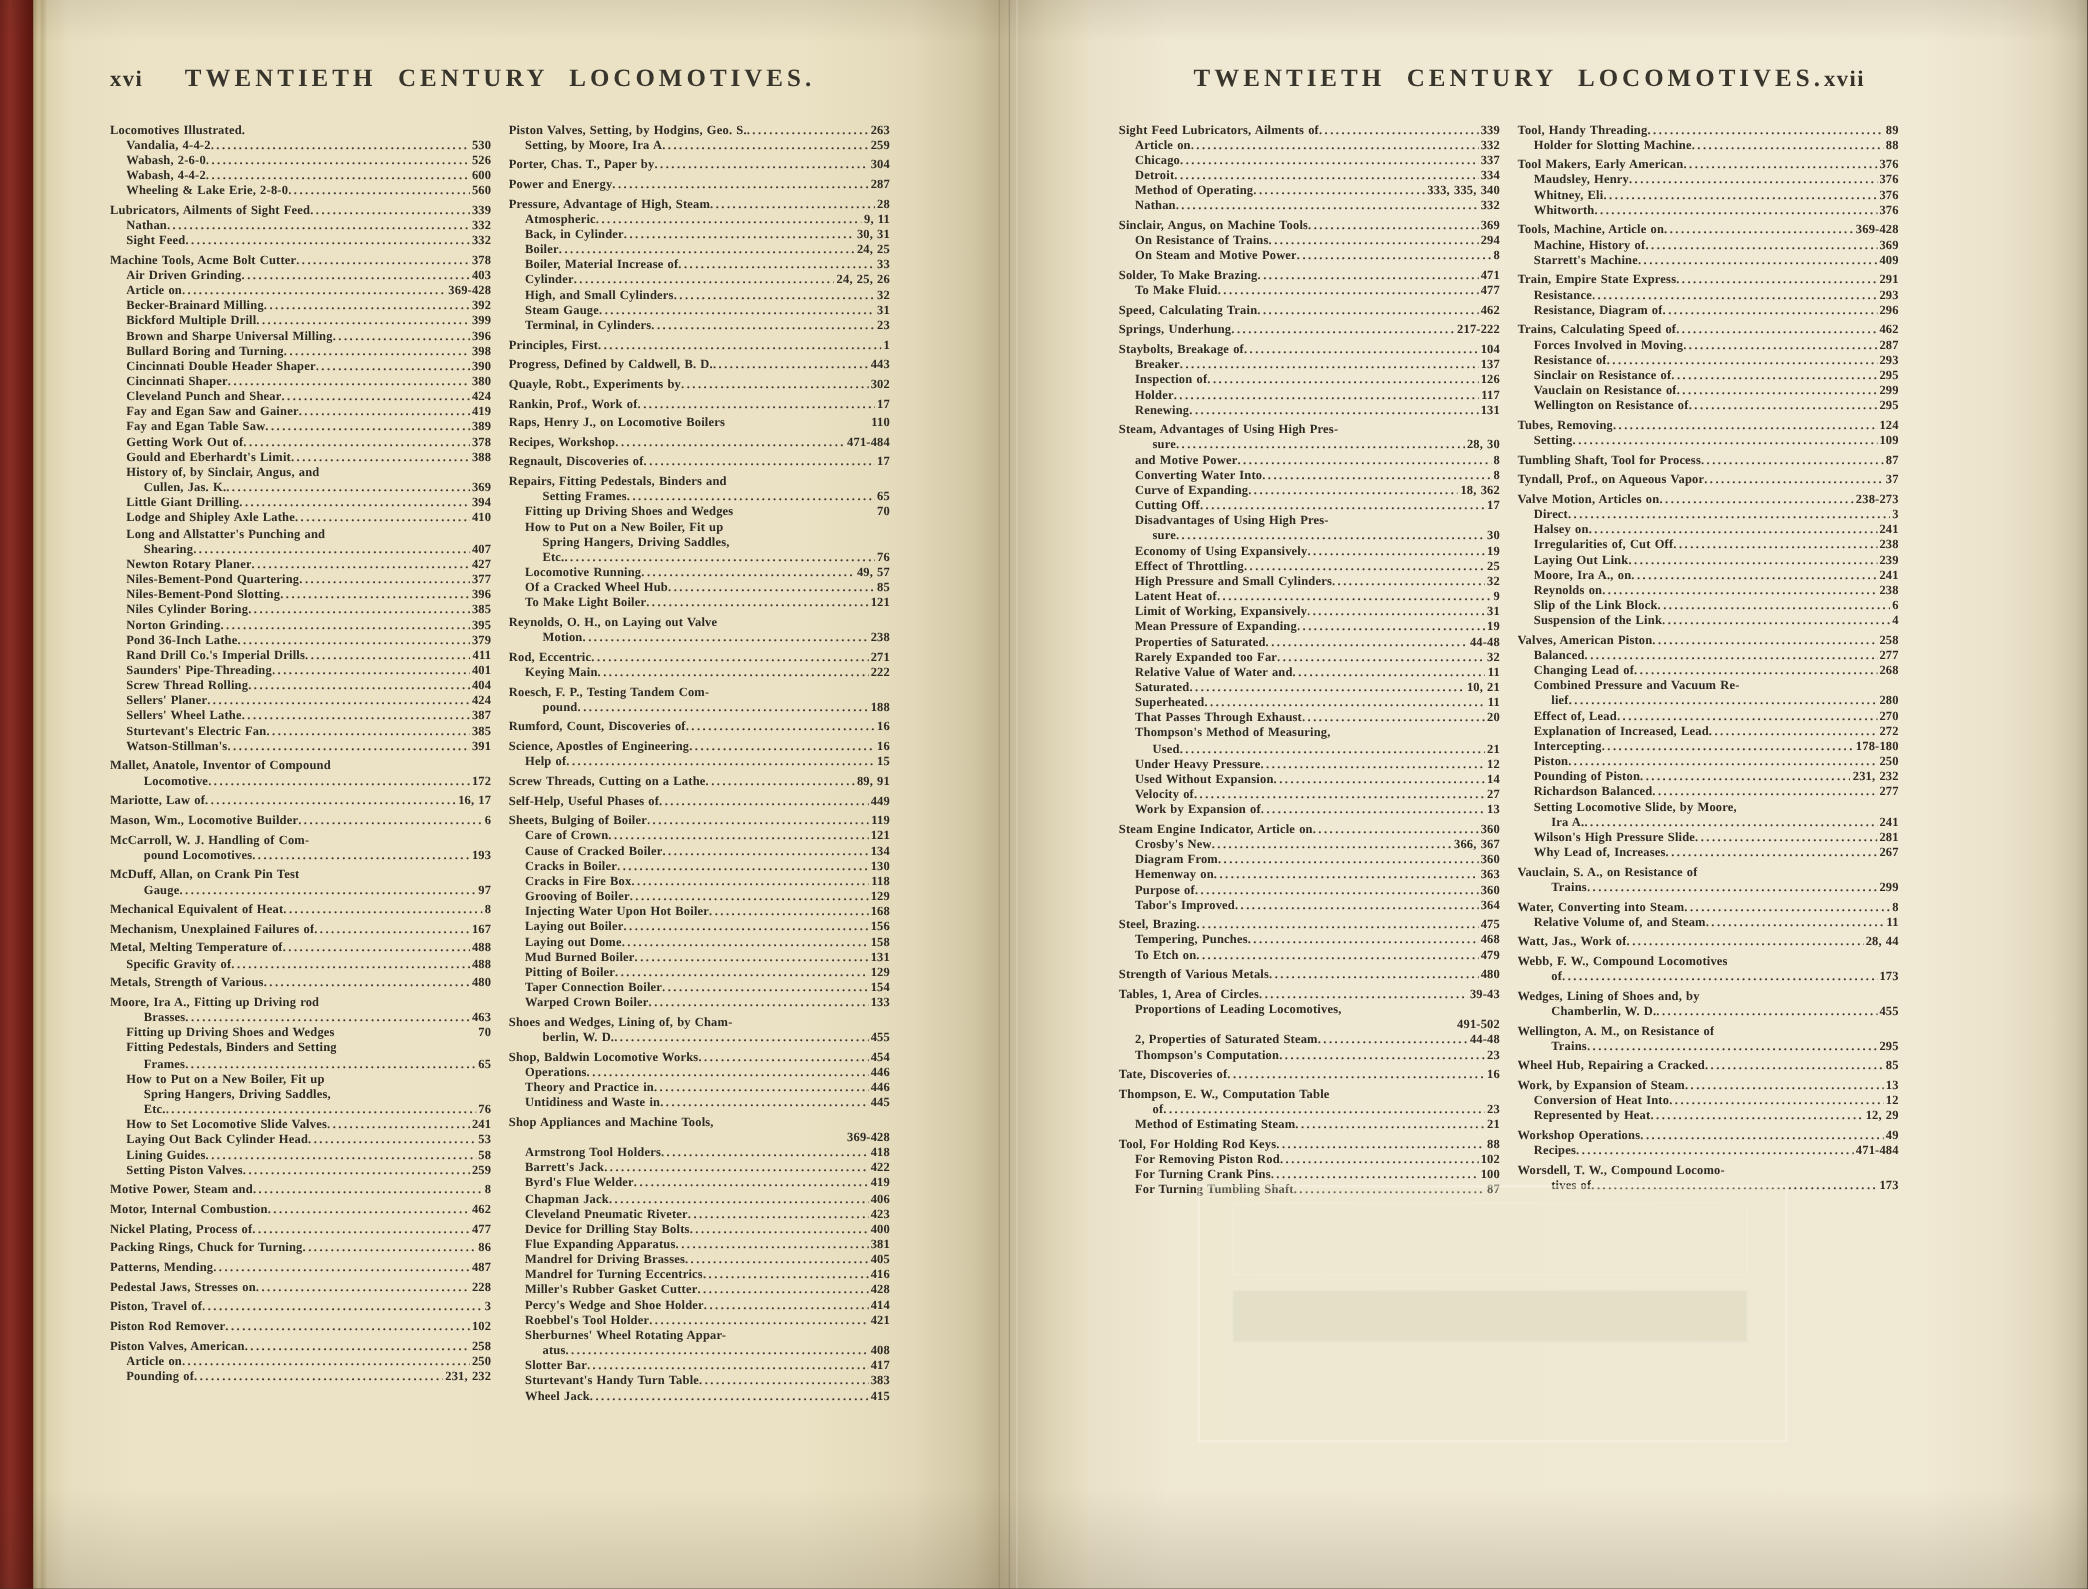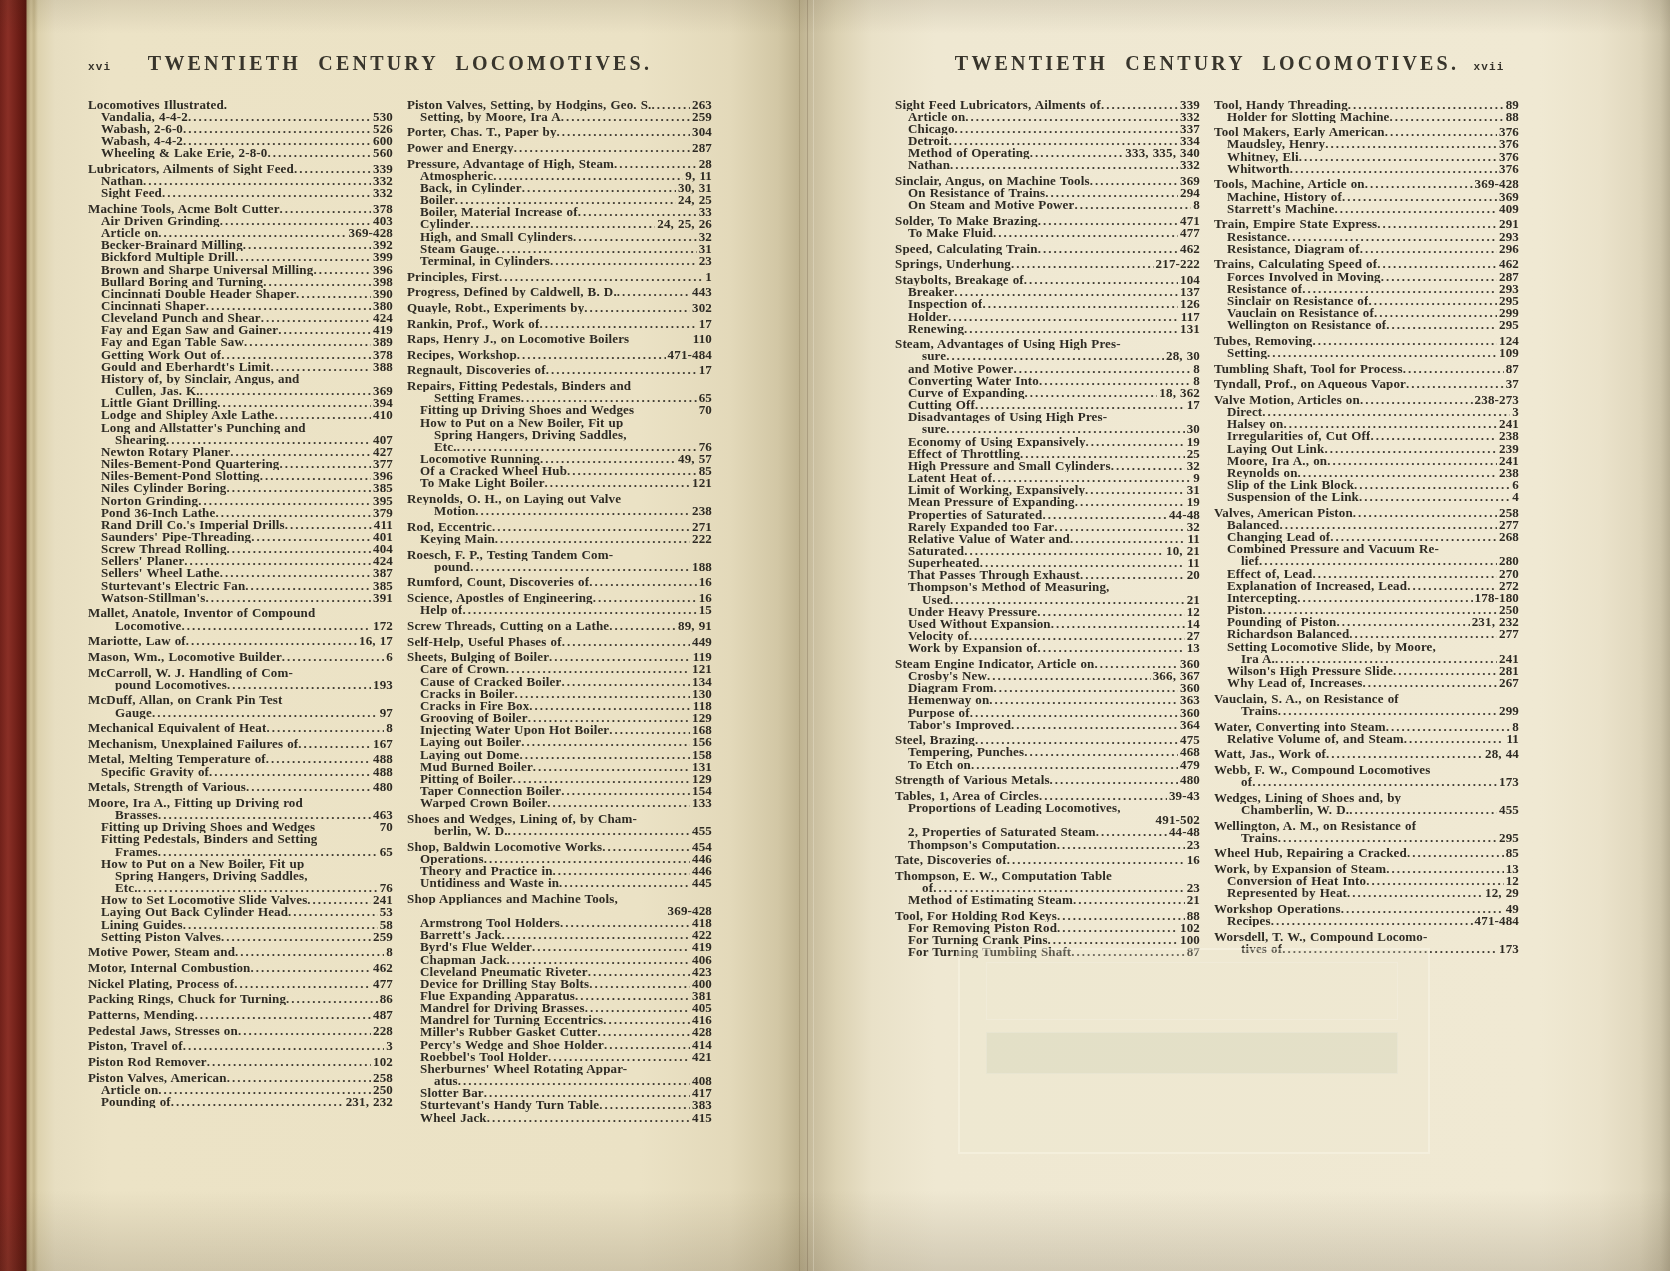--- a/index.html
+++ b/index.html
@@ -17,25 +17,25 @@
         #e9e1c8 872px, #efe8d2 935px, #f0e9d3 1540px, #ebe3cb 1600px,
         #e0d7bd 1640px, #cfc6ab 1660px, #b9b095 1670px);
   }
   .gutter-line{position:absolute;top:0;height:100%;width:1px;background:rgba(80,60,40,.16);}
   .gl-a{left:799px;} .gl-b{left:807px;background:rgba(80,60,40,.22);} .gl-c{left:813px;background:rgba(255,252,240,.25);}
   .cover-strip{position:absolute;left:0;top:0;width:26px;height:100%;}
   .page{position:absolute;top:0;height:100%;box-sizing:border-box;padding-top:52px;}
   .page-left{left:26px;width:774px;padding-left:62px;}
   .page-right{left:814px;width:856px;padding-left:81px;}
   .page-head{display:flex;align-items:baseline;width:624px;height:24px;}
-  .folio{width:72px;font-size:11px;font-weight:700;letter-spacing:1.2px;color:#35322a;font-family:Liberation Mono, monospace;}
-  .folio.right{text-align:center;}
+  .folio{width:72px;font-size:18px;font-weight:700;letter-spacing:1.2px;color:#35322a;}
+  .folio.right{text-align:left;}
   .head-title{flex:1;text-align:center;font-size:20px;font-weight:700;letter-spacing:3.2px;word-spacing:9px;color:#38352c;white-space:nowrap;}
   .cols{display:flex;gap:14px;margin-top:19px;width:624px;}
-  .col{width:305px;font-size:13px;font-weight:700;letter-spacing:.15px;word-spacing:.6px;}
+  .col{width:305px;font-size:10px;font-weight:700;letter-spacing:.15px;word-spacing:.6px;}
   .entry{display:flex;align-items:baseline;line-height:12.15px;white-space:nowrap;}
   .entry.gap{margin-top:3.5px;}
   .entry.i1{padding-left:13px;}
   .entry.i2{padding-left:27px;}
   .txt{flex:0 1 auto;overflow:hidden;}
   .dots{flex:1 1 0;min-width:4px;overflow:hidden;color:#3d3930;}
   .dots::after{content:"....................................................................................";letter-spacing:2px;}
   .fill{flex:1 1 0;}
   .pg{flex:0 0 auto;margin-left:2px;}
   

